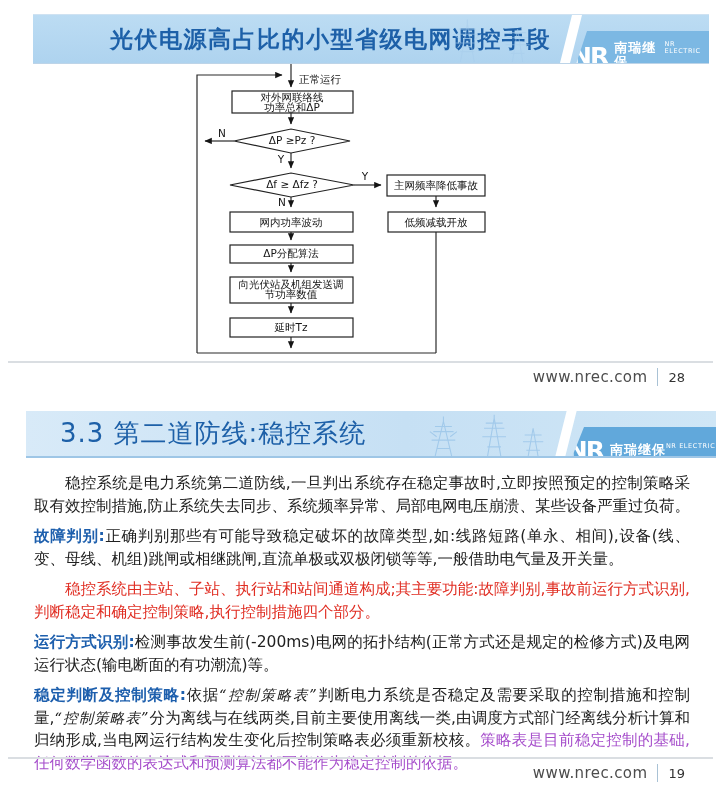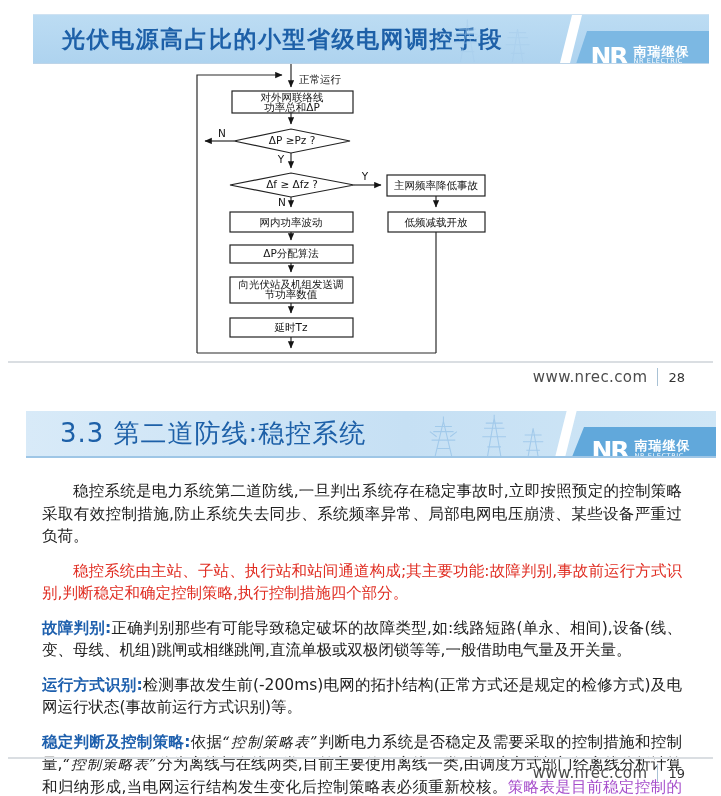--- a/index.html
+++ b/index.html
@@ -7,55 +7,55 @@
   .page{position:relative;width:721px;height:796px;background:#fff;}
 
   
   .band{position:absolute;display:flex;align-items:center;overflow:hidden;}
   .band1{left:33px;top:14px;width:676px;height:48px;
          background:linear-gradient(180deg,#bcdcf3,#aed3ef);
          border-top:1px solid #cfe2f2;border-bottom:1px solid #bdd4e8;}
   .band2{left:26px;top:411px;width:690px;height:45px;
          background:linear-gradient(90deg,#d8eaf8,#c6e0f4 55%,#cfe6f6);
          border-bottom:2px solid #9ec6e6;}
-  .title1{padding-left:29px;font-size:23px;font-weight:bold;color:#1d60a8;letter-spacing:1.5px;white-space:nowrap;}
+  .title1{padding-left:29px;font-size:23px;font-weight:bold;color:#1d60a8;letter-spacing:1.5px;white-space:nowrap;margin-left:48px;}
   .title2{padding-left:34px;font-size:26px;font-weight:normal;color:#1d60a8;letter-spacing:1px;white-space:nowrap;}
 
   .towers{position:absolute;top:2px;}
   .band1 .towers{right:140px;height:45px;opacity:.55;}
   .band2 .towers{right:152px;height:44px;opacity:.9;}
 
   .slash{position:absolute;top:-5px;bottom:-5px;width:10px;background:#fff;transform:skewX(-14deg);}
   .band1 .slash{right:133px;}
   .band2 .slash{right:145px;}
 
   .logo-block{position:absolute;top:16px;right:0;height:100%;display:flex;align-items:center;justify-content:center;gap:7px;}
   .band1 .logo-block{width:138px;background:#7cb8e3;clip-path:polygon(16px 0,100% 0,100% 100%,0 100%);}
   .band2 .logo-block{width:150px;background:#61a8db;clip-path:polygon(18px 0,100% 0,100% 100%,0 100%);}
   .nr-mark{font-size:25px;font-weight:900;color:#fff;letter-spacing:-2px;transform:scaleY(.95);}
-  .nr-stack{display:flex;flex-direction:column;line-height:1.05;color:#fff;}
+  .nr-stack{display:flex;flex-direction:row;line-height:1.05;color:#fff;}
   .nr-cn{font-size:13px;font-weight:bold;letter-spacing:1px;}
   .nr-en{font-size:6.5px;font-weight:normal;letter-spacing:.6px;}
 
   
   .flowchart{position:absolute;left:0;top:60px;width:721px;height:302px;font-family:"DejaVu Sans",sans-serif;}
   .flowchart text{font-size:10.5px;fill:#151515;}
 
   
   .divider{position:absolute;left:8px;width:705px;height:2px;background:#dadee2;}
   .divider1{top:361px;} .divider2{top:757px;}
   .footer{position:absolute;right:36px;display:flex;align-items:center;gap:10px;}
   .footer1{top:368px;} .footer2{top:764px;}
   .footer .url{font-size:15px;color:#4c4c4c;letter-spacing:.4px;}
   .footer .sep{width:1px;height:18px;background:#a9c2d5;}
   .footer .page-num{font-size:13px;color:#333;}
 
   
   .body2{position:absolute;left:30px;top:468px;width:664px;}
-  .p{margin:12px;font-size:15.5px;line-height:22.5px;color:#212121;text-align:justify;}
+  .p{margin:4px;font-size:15.5px;line-height:22.5px;color:#212121;text-align:justify;}
   .p + .p{margin-top:8px;}
   .indent{text-indent:31px;}
   .red{color:#e02d22;}
   .label{color:#1d5fad;font-weight:bold;}
   .magenta{color:#a64ecb;}
   .quote{font-family:"DejaVu Serif",serif;font-style:italic;font-size:14.5px;letter-spacing:1px;}
 </style>
 </head>
 <body>
 
@@ -156,23 +156,23 @@
       <span class="nr-mark">NR</span>
       <span class="nr-stack">
         <span class="nr-cn">南瑞继保</span>
         <span class="nr-en">NR ELECTRIC</span>
       </span>
     </div>
   </div>
 
   <div class="body2">
     <p class="p indent"><span>稳控系统是电力系统第二道防线,一旦判出系统存在稳定事故时,立即按照预定的控制策略采取有效控制措施,防止系统失去同步、系统频率异常、局部电网电压崩溃、某些设备严重过负荷。</span></p>
+    <p class="p"><span class="label">故障判别:</span><span>正确判别那些有可能导致稳定破坏的故障类型,如:线路短路(单永、相间),设备(线、变、母线、机组)跳闸或相继跳闸,直流单极或双极闭锁等等,一般借助电气量及开关量。</span></p>
     <p class="p indent red"><span>稳控系统由主站、子站、执行站和站间通道构成;其主要功能:故障判别,事故前运行方式识别,判断稳定和确定控制策略,执行控制措施四个部分。</span></p>
-    <p class="p"><span class="label">故障判别:</span><span>正确判别那些有可能导致稳定破坏的故障类型,如:线路短路(单永、相间),设备(线、变、母线、机组)跳闸或相继跳闸,直流单极或双极闭锁等等,一般借助电气量及开关量。</span></p>
-    <p class="p"><span class="label">运行方式识别:</span><span>检测事故发生前(-200ms)电网的拓扑结构(正常方式还是规定的检修方式)及电网运行状态(事故前运行方式识别)等。</span></p>
+    <p class="p"><span class="label">运行方式识别:</span><span>检测事故发生前(-200ms)电网的拓扑结构(正常方式还是规定的检修方式)及电网运行状态(输电断面的有功潮流)等。</span></p>
     <p class="p"><span class="label">稳定判断及控制策略:</span><span>依据</span><span class="quote">“控制策略表”</span><span>判断电力系统是否稳定及需要采取的控制措施和控制量,</span><span class="quote">“控制策略表”</span><span>分为离线与在线两类,目前主要使用离线一类,由调度方式部门经离线分析计算和归纳形成,当电网运行结构发生变化后控制策略表必须重新校核。</span><span class="magenta">策略表是目前稳定控制的基础,任何数学函数的表达式和预测算法都不能作为稳定控制的依据。</span></p>
   </div>
 
   <div class="divider divider2"></div>
   <div class="footer footer2">
     <span class="url">www.nrec.com</span>
     <span class="sep"></span>
     <span class="page-num">19</span>
   </div>
 

